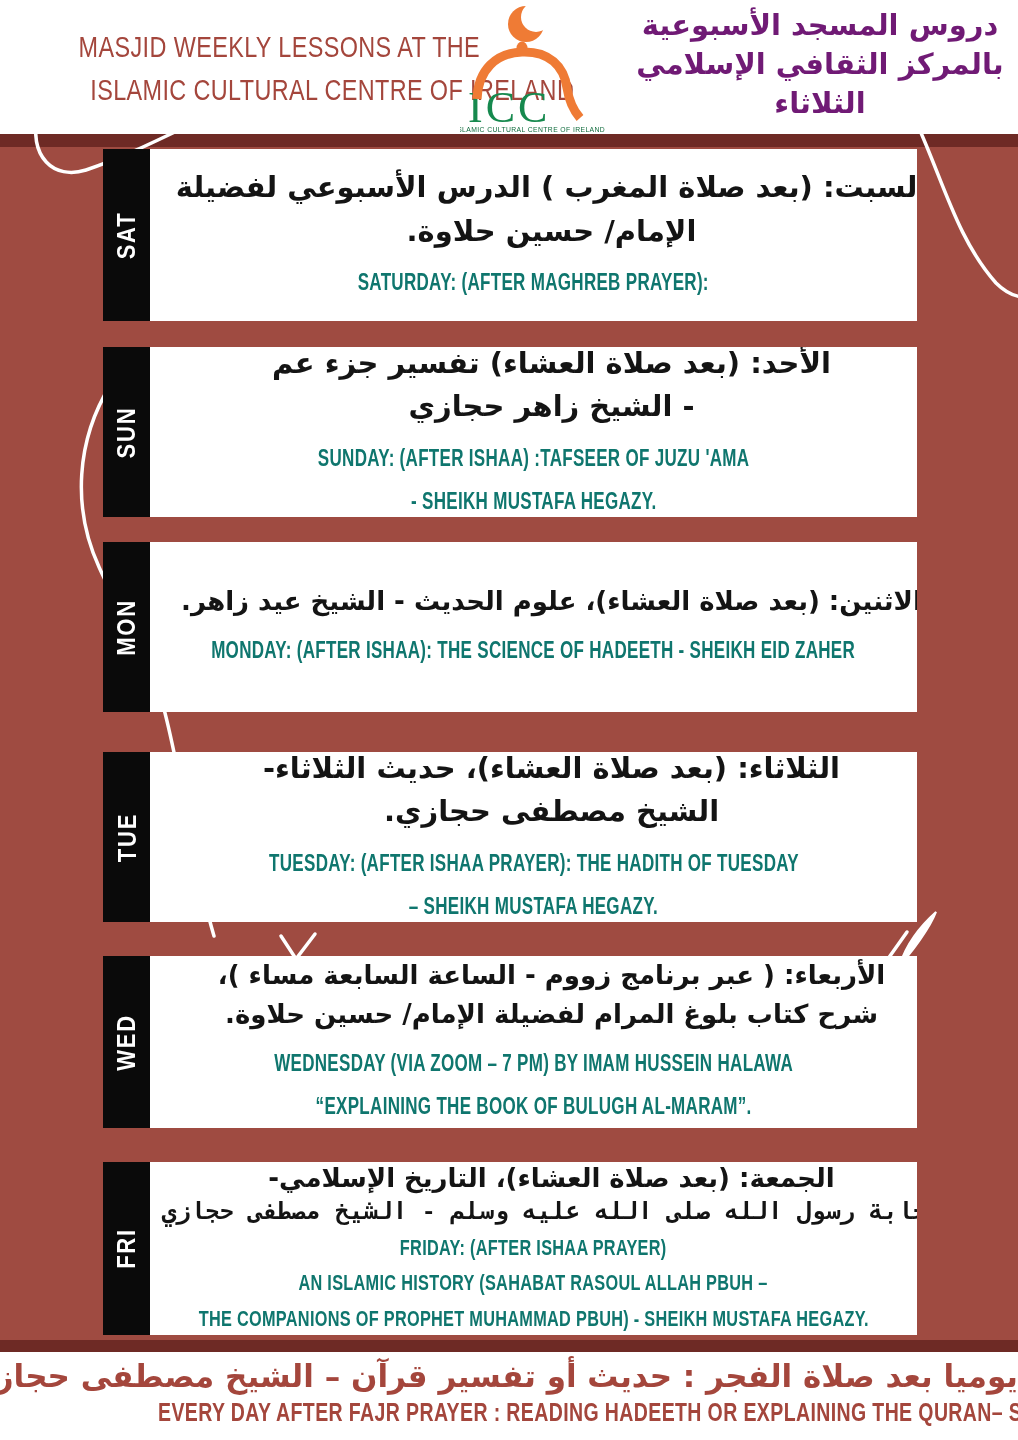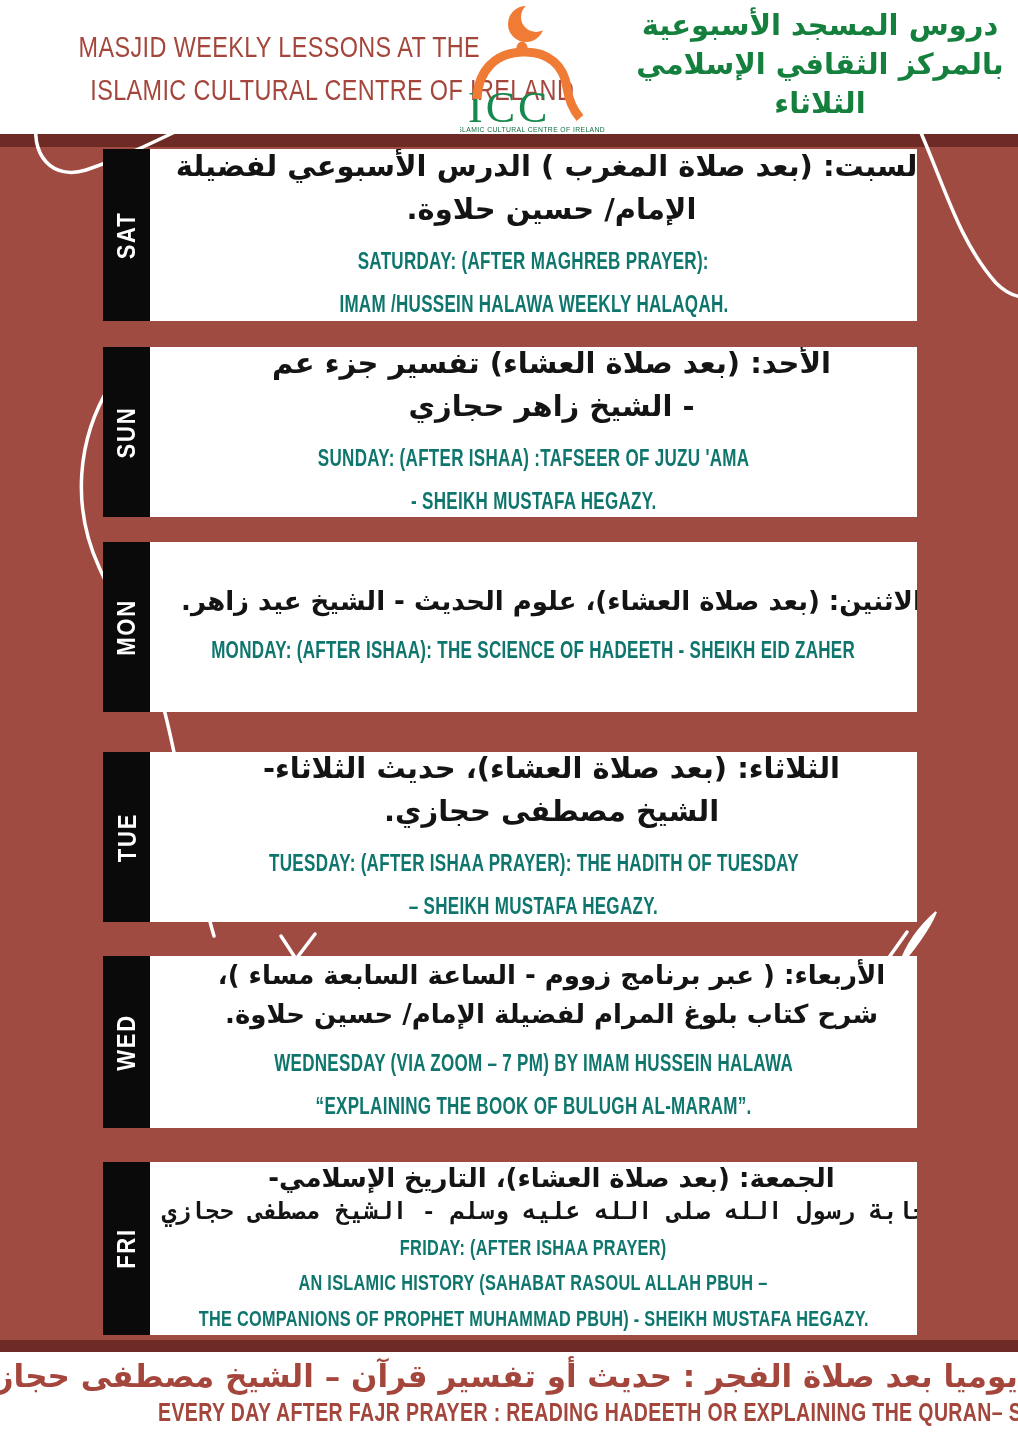--- a/index.html
+++ b/index.html
@@ -11,21 +11,21 @@
   .strip{position:absolute;left:0;right:0;background:#6E2A25;z-index:1;}
   .strip.top{top:134px;height:13px;}
   .strip.bottom{top:1340px;height:12px;}
 
   
   .header{position:absolute;left:0;right:0;top:0;height:134px;background:#FFFFFF;z-index:3;}
   .title-en{position:absolute;left:22px;top:26px;width:440px;text-align:center;color:#A4463C;}
   .title-en .line{font-weight:400;font-size:30px;line-height:1.42;white-space:nowrap;}
   .cond{display:inline-block;transform:scaleX(0.78);transform-origin:50% 50%;letter-spacing:0.5px;white-space:nowrap;}
   .title-ar{position:absolute;left:632px;top:6px;width:376px;direction:rtl;text-align:center;
-            font-family:"DejaVu Sans",sans-serif;font-weight:700;font-size:29px;line-height:1.34;color:#15803d;}
+            font-family:"DejaVu Sans",sans-serif;font-weight:700;font-size:29px;line-height:1.34;color:#701a75;}
   .logo{position:absolute;left:460px;top:2px;}
 
   
   .card{position:absolute;left:103px;width:814px;display:flex;z-index:3;}
   .tab{width:47px;background:#0A0A0A;display:flex;align-items:center;justify-content:center;flex:0 0 47px;}
   .tab span{display:inline-block;transform:rotate(-90deg) scale(0.85,1);color:#FFFFFF;font-weight:700;
             font-size:26px;letter-spacing:2px;white-space:nowrap;}
   .content{flex:1;background:#FFFFFF;display:flex;flex-direction:column;align-items:center;justify-content:center;
            padding:6px 18px;overflow:hidden;}
   .ar{direction:rtl;font-family:"DejaVu Sans",sans-serif;font-weight:700;font-size:29px;line-height:1.5;
@@ -88,21 +88,20 @@
 
   <div class="card" style="top:149px;height:172px;">
     <div class="tab">
         <span>SAT</span>
       </div>
     <div class="content">
       <div class="ar">السبت: (بعد صلاة المغرب ) الدرس الأسبوعي لفضيلة</div>
       <div class="ar">الإمام/ حسين حلاوة.</div>
       <div class="gap"></div>
       <div class="en"><span class="cond">SATURDAY: (AFTER MAGHREB PRAYER):</span></div>
-      <div class="en"><span class="cond">IMAM /HUSSEIN HALAWA WEEKLY HALAQAH.</span></div>
     </div>
   </div>
 
   <div class="card" style="top:347px;height:170px;">
     <div class="tab">
         <span>SUN</span>
       </div>
     <div class="content">
       <div class="ar">الأحد:  (بعد صلاة العشاء) تفسير جزء عم</div>
       <div class="ar">- الشيخ زاهر حجازي</div>

